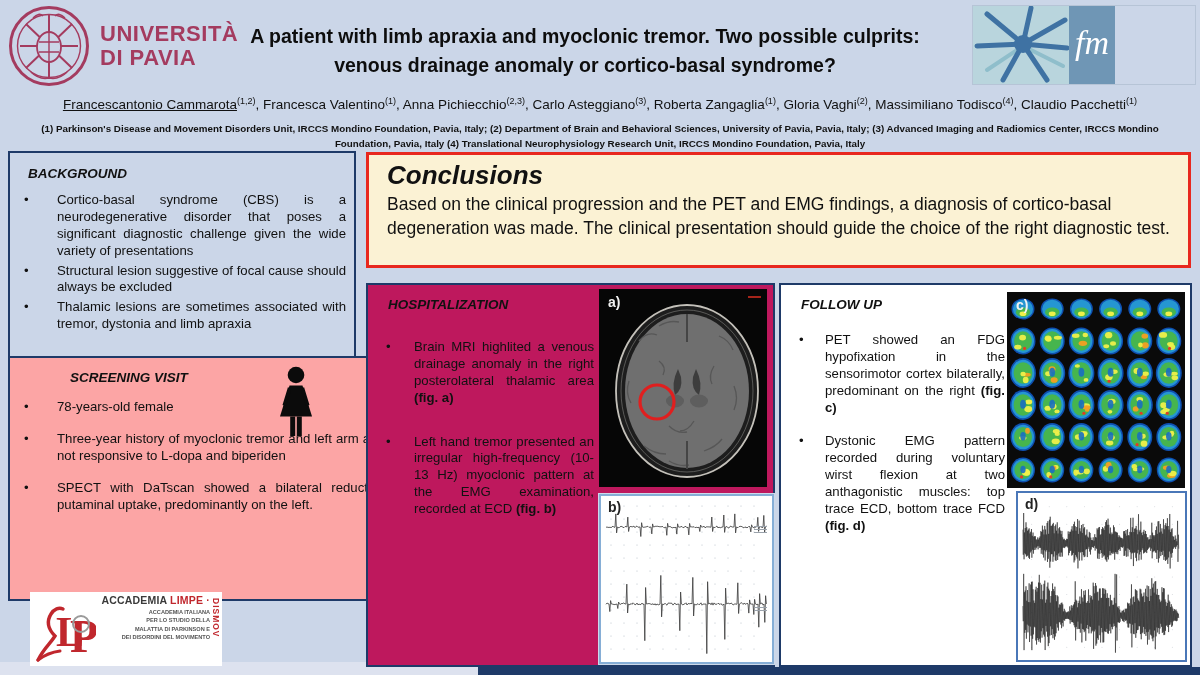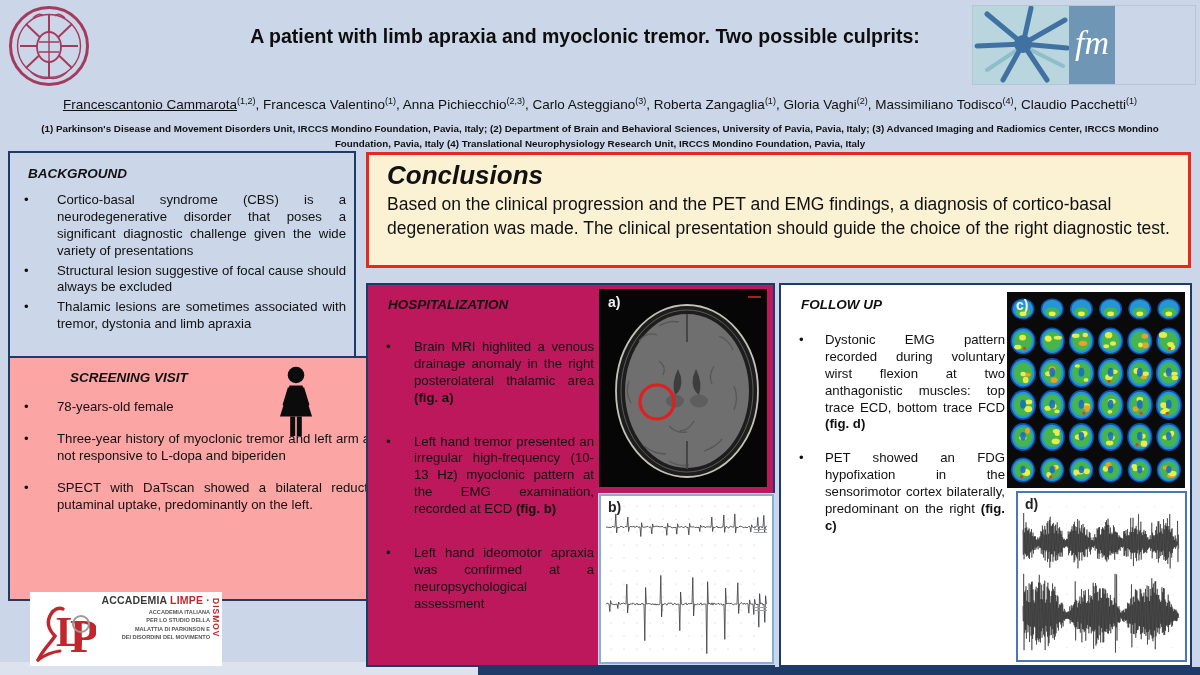--- a/index.html
+++ b/index.html
@@ -88,24 +88,29 @@
 
   <div class="unipv">
     <svg viewBox="0 0 82 84">
       <circle cx="41" cy="42" r="38.5" fill="none" stroke="#a43b5f" stroke-width="3"></circle>
       <circle cx="41" cy="42" r="31.5" fill="none" stroke="#a43b5f" stroke-width="1.4"></circle>
       <path d="M18,20 L64,64 M64,20 L18,64 M41,10 V74 M12,42 H70" stroke="#a43b5f" stroke-width="2" fill="none"></path>
       <ellipse cx="41" cy="43" rx="12" ry="15" fill="#cbd6e8" stroke="#a43b5f" stroke-width="1.8"></ellipse>
       <path d="M31,38 h20 M31,48 h20 M41,28 v30" stroke="#a43b5f" stroke-width="1.4"></path>
       <path d="M25,14 q6,-6 10,-2 M57,14 q-6,-6 -10,-2 M23,68 q8,8 18,6 M59,68 q-8,8 -18,6" stroke="#a43b5f" stroke-width="1.6" fill="none"></path>
     </svg>
+    <div class="unipv-text">
+      <div>UNIVERSITÀ</div>
+      <div>DI PAVIA</div>
+    </div>
   </div>
 
   <div class="title">
     <div>A patient with limb apraxia and myoclonic tremor. Two possible culprits:</div>
+    <div>venous drainage anomaly or cortico-basal syndrome?</div>
   </div>
 
   <div class="mondino">
     <div class="mon-neuron">
       <svg viewBox="0 0 96 78">
         <rect width="96" height="78" fill="#b9d5dd"></rect>
         <g stroke="#8fbecb" stroke-width="4" stroke-linecap="round">
           <path d="M50,40 L14,64 M50,40 L90,60"></path>
         </g>
         <g stroke="#3f72a3" stroke-width="5" stroke-linecap="round">
@@ -175,21 +180,20 @@
     <div class="conc-title">Conclusions</div>
     <div class="conc-body">Based on the clinical progression and the PET and EMG findings, a diagnosis of cortico-basal degeneration was made. The clinical presentation should guide the choice of the right diagnostic test.</div>
   </section>
 
   <section class="box" id="box-hosp">
     <div class="col-text">
       <div class="sec-head">HOSPITALIZATION</div>
       <ul class="blist">
           <li>Brain MRI highlited a venous drainage anomaly in the right posterolateral thalamic area <b>(fig. a)</b></li>
           <li>Left hand tremor presented an irregular high-frequency (10-13 Hz) myoclonic pattern at the EMG examination, recorded at ECD <b>(fig. b)</b></li>
-          <li>Left hand ideomotor apraxia was confirmed at a neuropsychological assessment</li>
         </ul>
     </div>
     <div class="fig" id="fig-a">
       <svg viewBox="0 0 168 198">
         <rect width="168" height="198" fill="#060606"></rect>
         <ellipse cx="88" cy="102" rx="71" ry="86" fill="#1d1d1d" stroke="#c4c1ba" stroke-width="1.8"></ellipse>
         <ellipse cx="88" cy="102" rx="66" ry="81" fill="none" stroke="#8a8a86" stroke-width="1" opacity=".55"></ellipse>
         <ellipse cx="88" cy="102" rx="62" ry="77" fill="#6f6f6f"></ellipse>
         <g stroke="#575757" stroke-width="1.3" fill="none">
           <path d="M40,52 q8,-10 18,-6"></path>
@@ -374,22 +378,22 @@
           <rect x="153" y="114" width="13" height="1" fill="#9aa2ab"></rect>
         </svg>
       <span class="fig-label lab-dark">b)</span>
     </div>
   </section>
 
   <section class="box" id="box-follow">
     <div class="col-text">
       <div class="sec-head">FOLLOW UP</div>
       <ul class="blist">
+          <li>PET showed an FDG hypofixation in the sensorimotor cortex bilaterally, predominant on the right <b>(fig. c)</b></li>
           <li>Dystonic EMG pattern recorded during voluntary wirst flexion at two anthagonistic muscles: top trace ECD, bottom trace FCD <b>(fig. d)</b></li>
-          <li>PET showed an FDG hypofixation in the sensorimotor cortex bilaterally, predominant on the right <b>(fig. c)</b></li>
         </ul>
     </div>
     <div class="fig" id="fig-c">
       <svg id="svg-c" viewBox="0 0 178 196">
           <rect width="178" height="196" fill="#0a0a0a"></rect>
           <ellipse cx="16" cy="17" rx="11.5" ry="10.5" fill="#0f4fb0"></ellipse>
           <ellipse cx="16" cy="17" rx="10.12" ry="9.24" fill="#2596d2"></ellipse>
           <ellipse cx="16" cy="20.15" rx="7.13" ry="4.7250000000000005" fill="#46b54e"></ellipse>
           <ellipse cx="16" cy="21.725" rx="3.4499999999999997" ry="2.31" fill="#eff04a"></ellipse>
           <ellipse cx="45.2" cy="17" rx="11.5" ry="10.5" fill="#0f4fb0"></ellipse>

